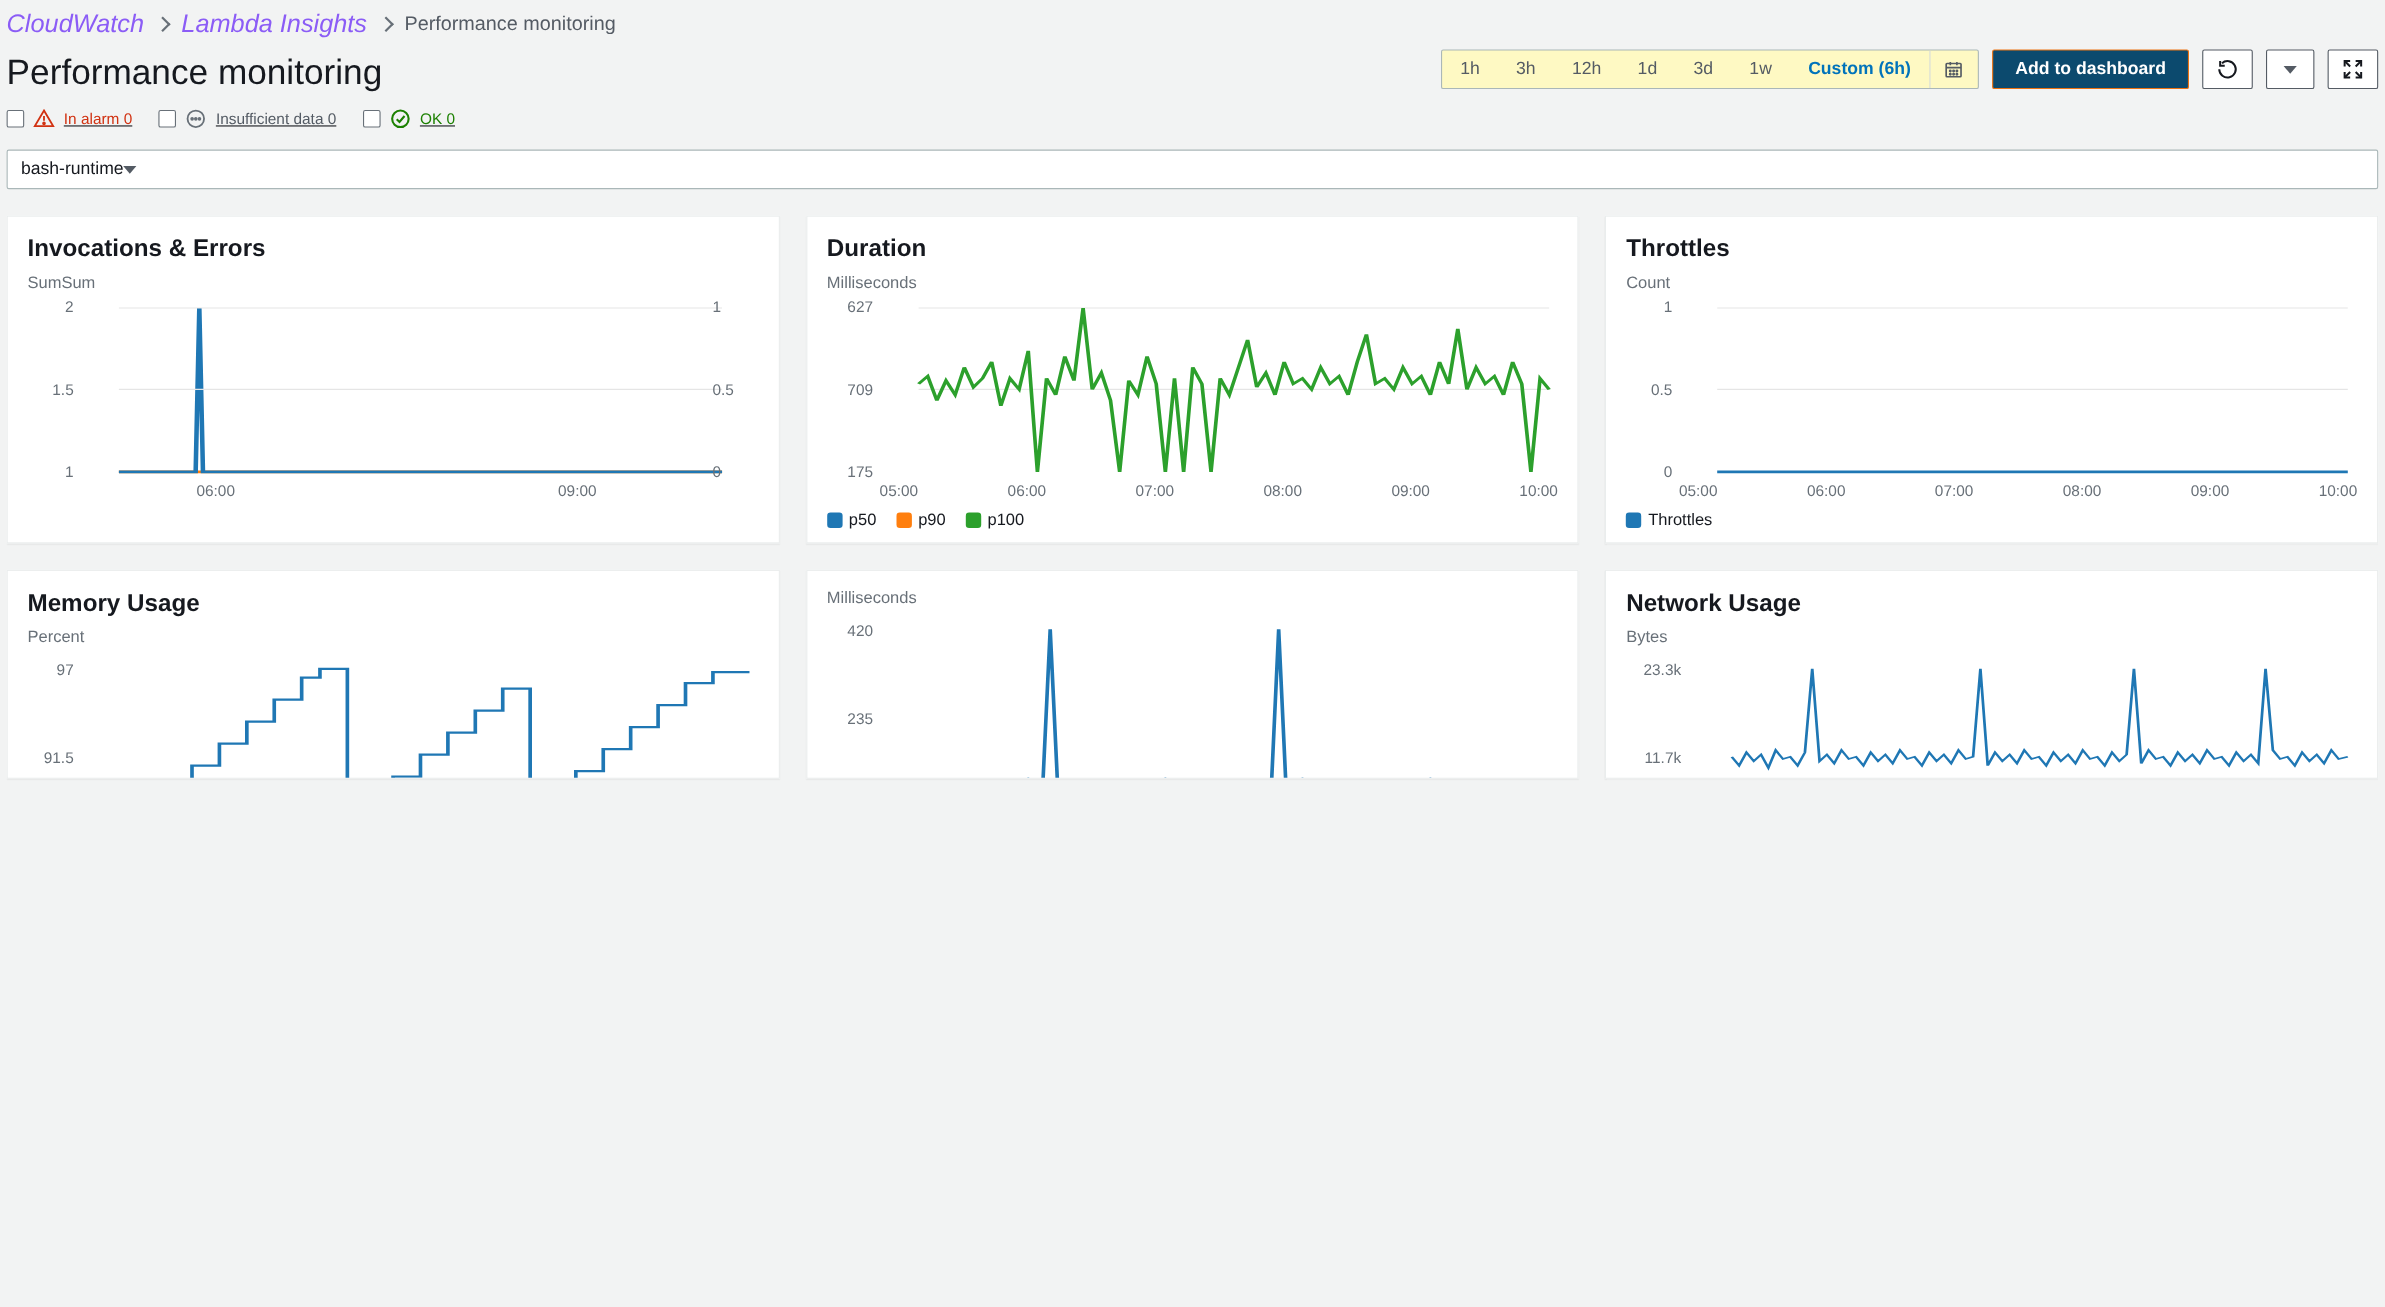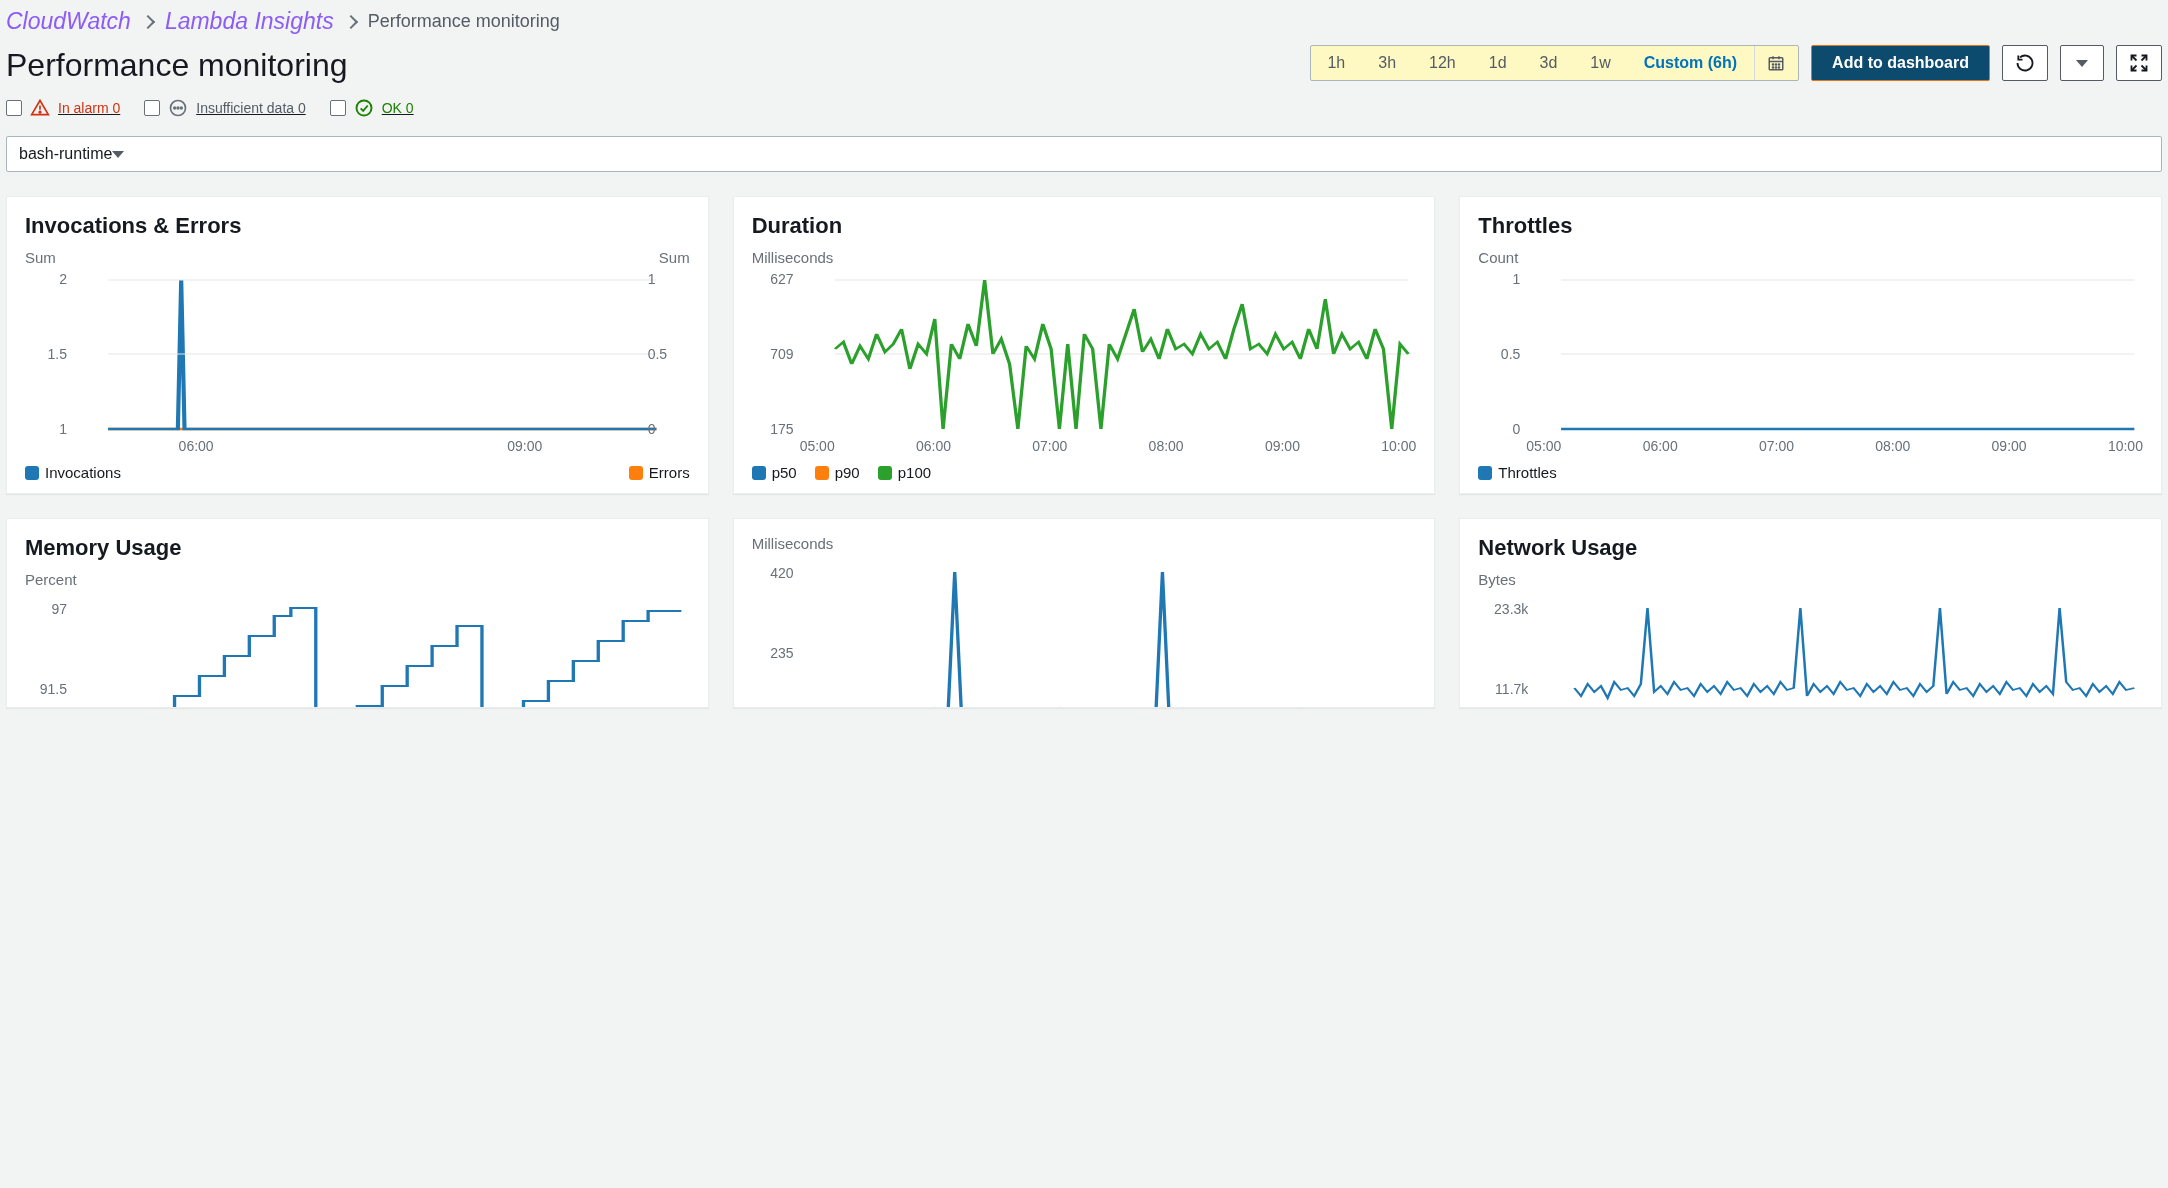--- a/index.html
+++ b/index.html
@@ -52,21 +52,21 @@
     padding:8px 12px; font-size:16px; display:flex; align-items:center;
     cursor:pointer; margin-bottom:24px;
   }
 
   .grid { display:grid; grid-template-columns: repeat(3, 1fr); gap:24px; }
   .panel {
     background:#fff; border:1px solid #eaeded; border-radius:0; padding:16px 18px 12px 18px;
     box-shadow: 0 1px 1px rgba(0,0,0,0.05);
   }
   .panel h2 { font-size:22px; font-weight:700; color:#16191f; margin-bottom:10px; }
-  .axis-label-row { display:flex; justify-content:space-between; color:#687078; font-size:15px; margin-bottom:8px; }
+  .axis-label-row { display:flex; color:#687078; font-size:15px; margin-bottom:8px; }
   .chart { position:relative; height:160px; width:100%; }
   .chart svg { width:100%; height:100%; display:block; }
   .y-tick { position:absolute; left:0; font-size:14px; color:#687078; transform:translateY(-50%); width:42px; text-align:right; }
   .y-tick.right { left:auto; right:0; text-align:left; }
   .x-ticks { display:flex; justify-content:space-between; font-size:14px; color:#687078; padding:4px 0 0 48px; }
   .legend { display:flex; gap:18px; align-items:center; padding-top:10px; font-size:15px; color:#16191f; }
   .legend.right-split { justify-content:space-between; }
   .legend-item { display:flex; align-items:center; gap:6px; }
   .swatch { width:14px; height:14px; border-radius:3px; display:inline-block; }
 
@@ -192,30 +192,20 @@
         <line x1="50" y1="155" x2="380" y2="155" stroke="#ff7f0e" stroke-width="2.5"></line>
         <polyline points="50,155 92,155 94,6 96,155 380,155" fill="none" stroke="#1f77b4" stroke-width="2.5"></polyline>
         <line x1="50" y1="6" x2="380" y2="6" stroke="#e5e5e5" stroke-width="1"></line>
         <line x1="50" y1="80" x2="380" y2="80" stroke="#e5e5e5" stroke-width="1"></line>
       </svg>
     </div>
     <div class="x-ticks" style="padding-right:30px;">
       <span style="margin-left:18%">06:00</span>
       <span style="margin-right:20%">09:00</span>
     </div>
-    <div class="legend right-split">
-      <span class="legend-item">
-          <span class="swatch" style="background:#1f77b4"></span>
-          <span>Invocations</span>
-        </span>
-      <span class="legend-item">
-          <span class="swatch" style="background:#ff7f0e"></span>
-          <span>Errors</span>
-        </span>
-    </div>
   </div>
 
   <div class="panel">
     <h2>Duration</h2>
     <div class="axis-label-row">
         <span>Milliseconds</span>
       </div>
     <div class="chart">
       <span class="y-tick" style="top:3%">627</span>
       <span class="y-tick" style="top:50%">709</span>

